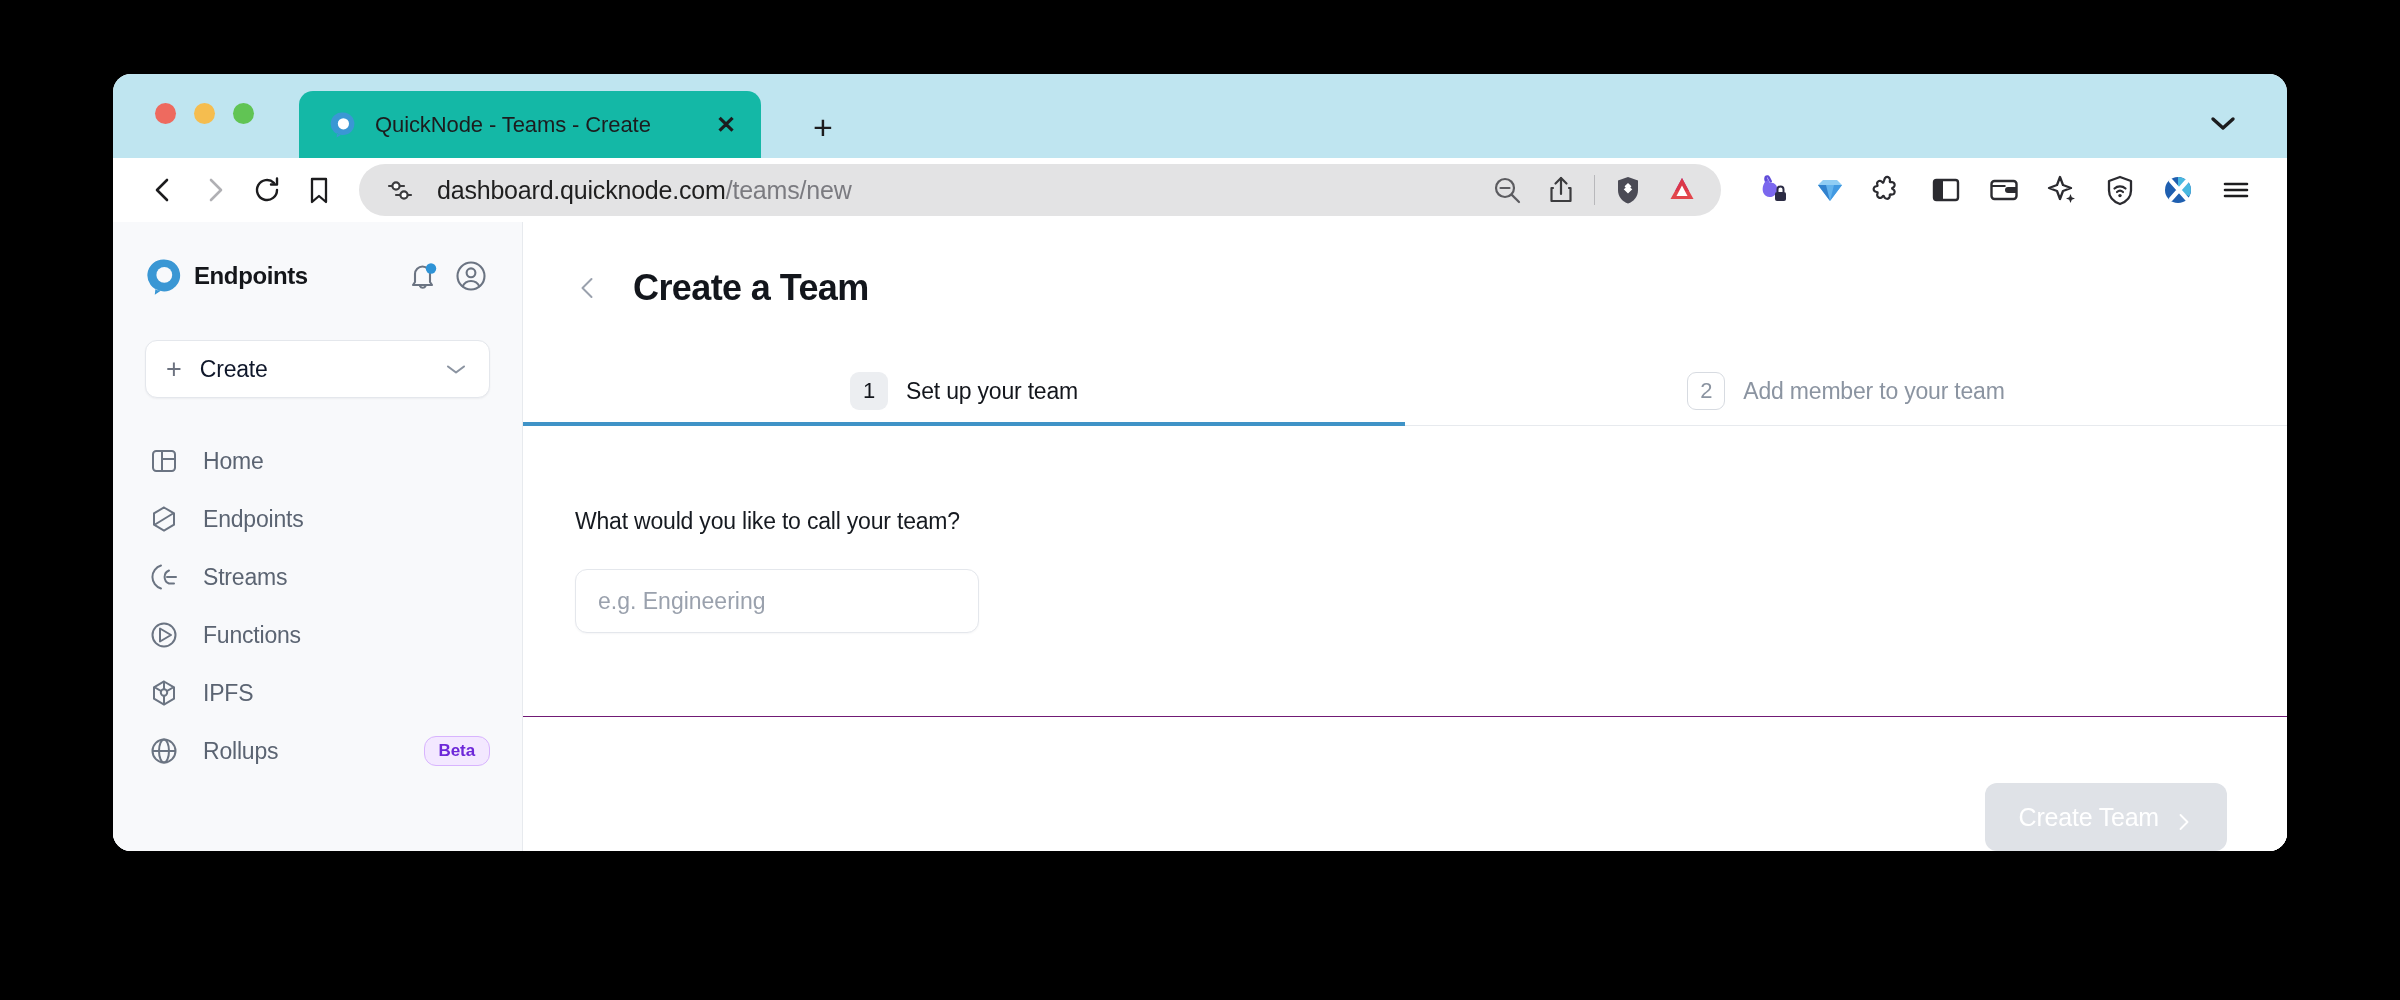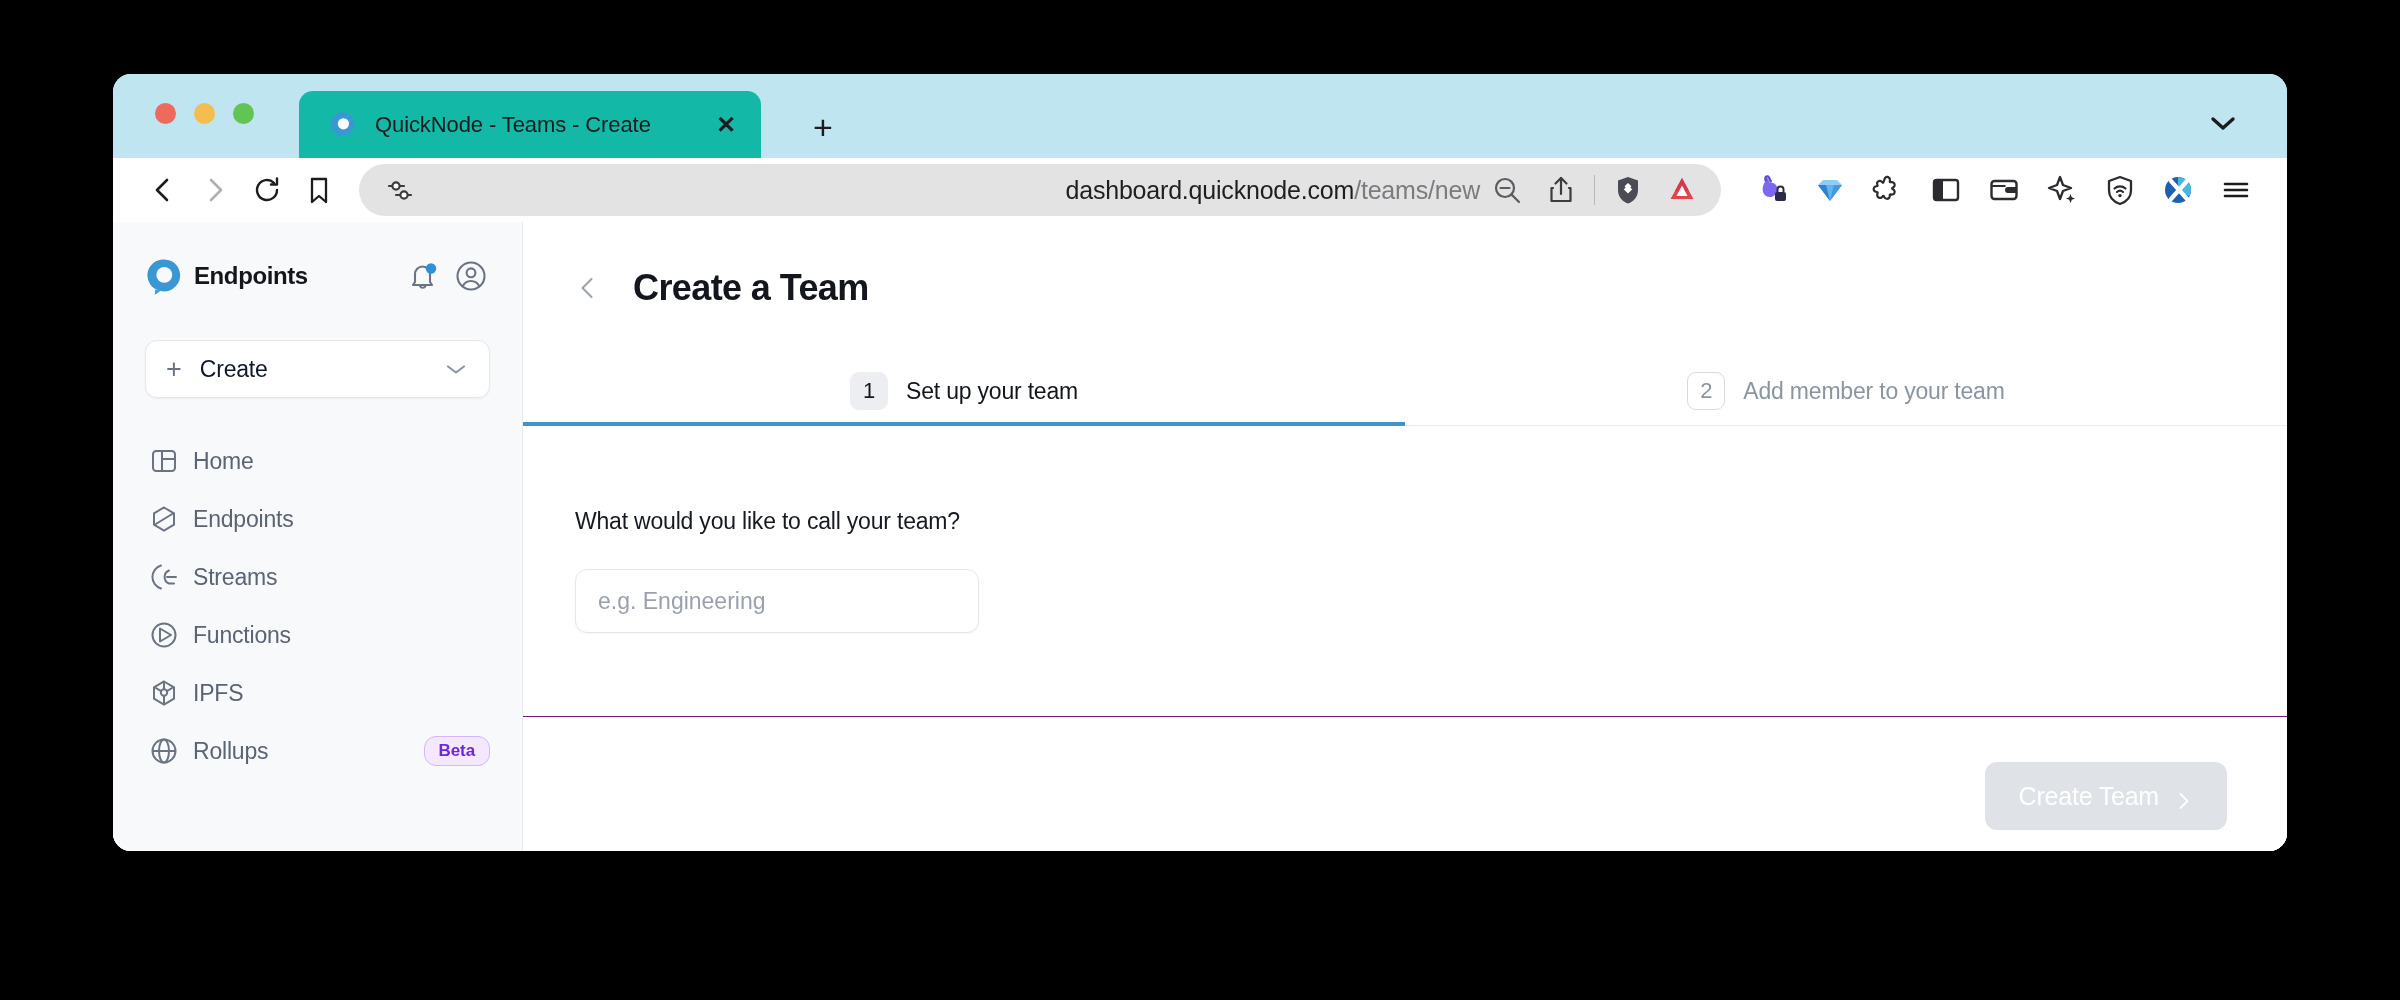--- a/index.html
+++ b/index.html
@@ -101,21 +101,20 @@
   #url-bar {
     flex: 1;
     height: 52px;
     margin: 0 12px 0 14px;
     background: #e3e3e4;
     border-radius: 26px;
     display: flex;
     align-items: center;
     padding: 0 12px 0 26px;
     position: relative;
-    text-align: right;
   }
   #site-settings-icon { width: 30px; height: 30px; margin-right: 22px; flex: 0 0 30px; }
   #url-text {
     font-size: 25px;
     letter-spacing: -0.2px;
     color: #1f1f1f;
     white-space: nowrap;
     flex: 1;
   }
   #url-text .url-path { color: #7b7b80; }
@@ -191,21 +190,21 @@
 
   #sidebar-nav { margin-top: 34px; }
   .nav-item {
     display: flex; align-items: center;
     height: 58px;
     padding: 0 32px 0 34px;
     cursor: pointer;
   }
   .nav-item .nav-icon { width: 34px; height: 34px; flex: 0 0 34px; }
   .nav-item .nav-label {
-    font-size: 23px; color: #5b6472; margin-left: 12px; letter-spacing: -0.2px;
+    font-size: 23px; color: #5b6472; margin-left: 22px; letter-spacing: -0.2px;
   }
   .beta-badge {
     margin-left: auto;
     font-size: 17px; font-weight: 600;
     color: #6d28d9;
     background: #f3e8ff;
     border: 1px solid #d8b4fe;
     border-radius: 12px;
     padding: 4px 14px;
     letter-spacing: -0.1px;
@@ -277,21 +276,21 @@
     font-family: "Liberation Sans", sans-serif;
     color: #13161c;
     background: #ffffff;
     box-shadow: 0 1px 2px rgba(16,24,40,0.04);
     outline: none;
   }
   #team-name-input::placeholder { color: #9aa1ad; }
 
   #footer-bar {
     height: 110px;
-    display: flex; align-items: center; justify-content: flex-end;
+    display: flex; align-items: flex-end; justify-content: flex-end;
     padding-right: 60px;
     background: #ffffff;
   }
   #create-team-button {
     height: 68px;
     background: #dfe2e7;
     border: none;
     border-radius: 12px;
     color: #ffffff;
     font-size: 25px;

